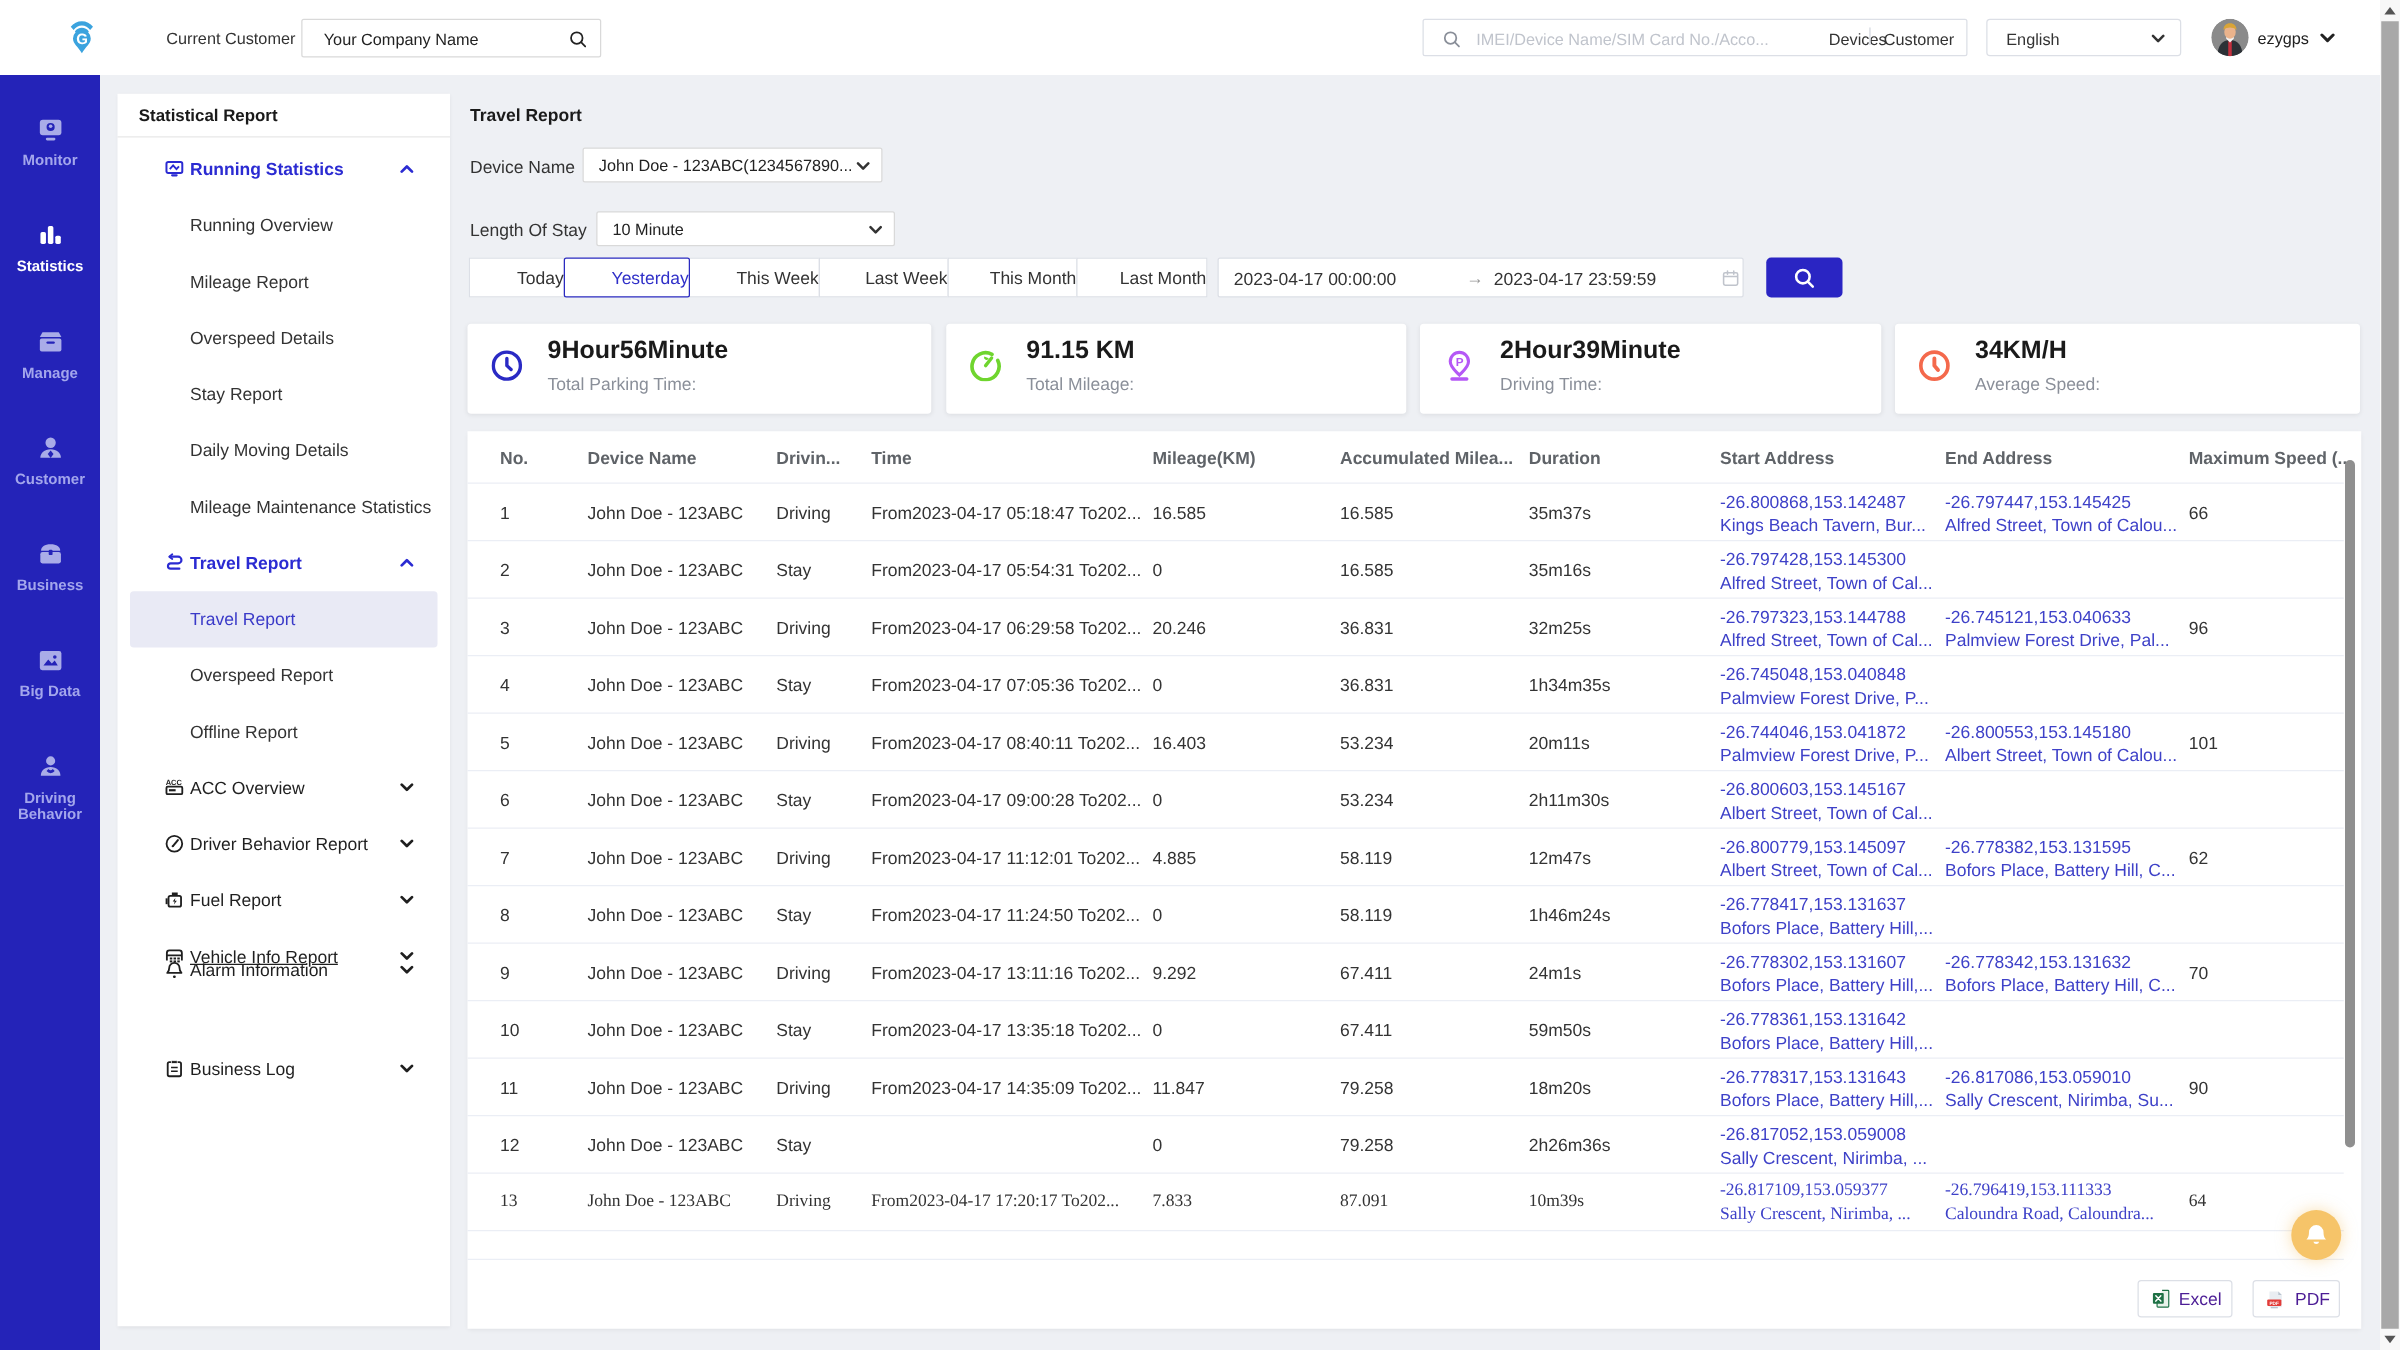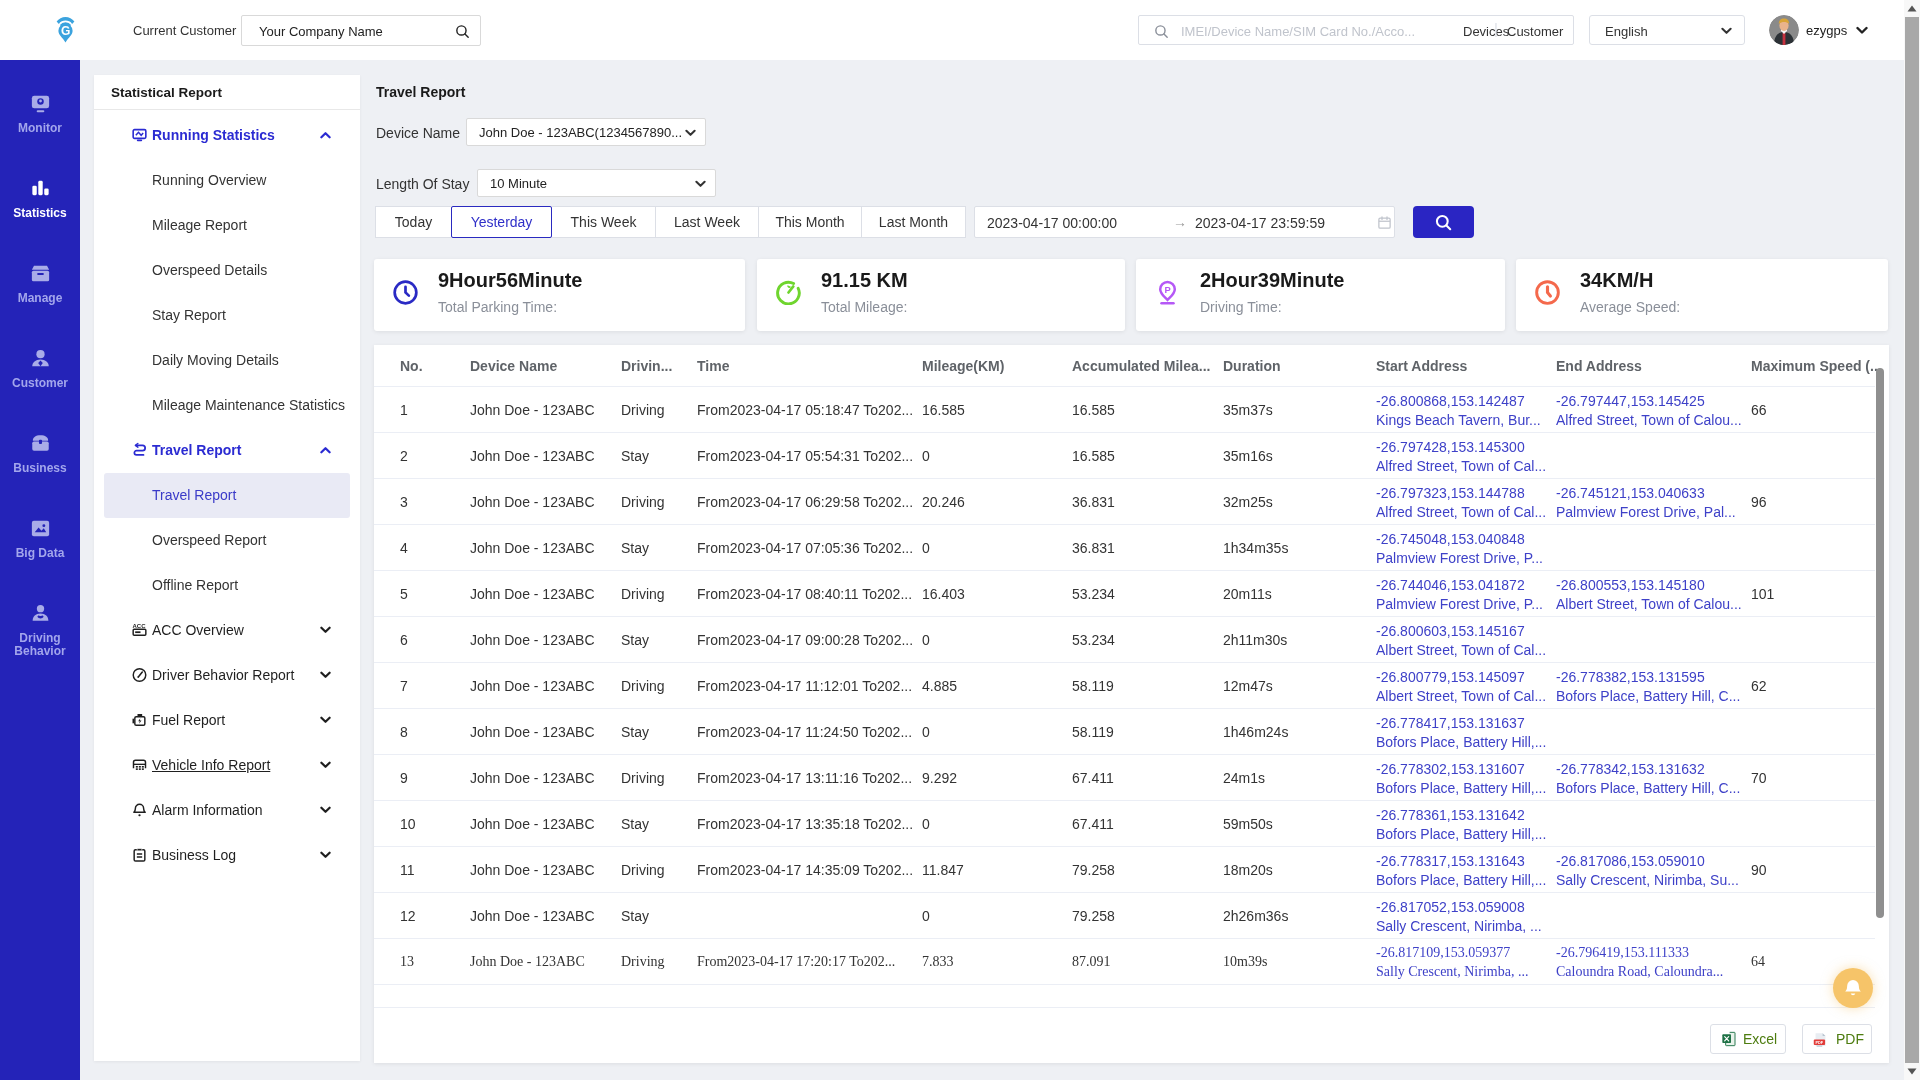--- a/index.html
+++ b/index.html
@@ -32,41 +32,41 @@
 .mi .caret { position:absolute; left:226px; top:18px; }
 .mi.active-sub { background:#e9eaf5; left:10px !important; width:246px; border-radius:3px; }
 .mi.active-sub .t.sub { left:48px; color:#3a3ac8; }
 .mi.active-sub .t { color:#3a3ac8; }
 
 #main-title { position:absolute; left:376px; top:84px; font-size:14px; font-weight:bold; color:#1a1a1a; }
 .flabel { position:absolute; font-size:14px; color:#333; }
 .selbox { position:absolute; height:28px; border:1px solid #d9d9d9; border-radius:2px; background:#fff; font-size:13px; color:#222; }
 .selbox .st { position:absolute; left:12px; top:6px; white-space:nowrap; }
 
-.fbtn { position:absolute; top:206px; height:32px; background:#fff; border:1px solid #dcdfe6; font-size:14px; color:#333; text-align:center; line-height:30px; }
+.fbtn { position:absolute; top:206px; height:32px; background:#fff; border:1px solid #dcdfe6; font-size:14px; color:#333; text-align:right; line-height:30px; }
 .fbtn.active { border:1px solid #2a2ac0; color:#2f2fc8; border-radius:2px; }
 #datebox { position:absolute; left:974px; top:206px; width:421px; height:32px; background:#fff; border:1px solid #dcdfe6; border-radius:2px; }
 #datebox .d1 { position:absolute; left:12px; top:8px; font-size:14px; color:#333; }
 #datebox .ar { position:absolute; left:198px; top:7px; font-size:14px; color:#999; }
 #datebox .d2 { position:absolute; left:220px; top:8px; font-size:14px; color:#333; }
 #searchbtn { position:absolute; left:1413px; top:206px; width:61px; height:32px; background:#2a25c3; border-radius:4px; }
 
 .card { position:absolute; top:259px; height:72px; background:#fff; border-radius:3px; box-shadow:0 1px 4px rgba(0,0,0,.08); }
 .card .cic { position:absolute; left:19px; top:21px; width:25px; height:25px; }
 .card .cval { position:absolute; left:64px; top:10px; font-size:20px; font-weight:bold; color:#1a1a1a; }
 .card .csub { position:absolute; left:64px; top:40px; font-size:14px; color:#8a8f99; }
 
 #tablepanel { position:absolute; left:374px; top:345px; width:1515px; height:718px; background:#fff; box-shadow:0 1px 4px rgba(0,0,0,.08); }
 .th { position:absolute; top:0; height:42px; font-size:14px; font-weight:bold; color:#5f6368; line-height:42px; white-space:nowrap; }
 .tr { position:absolute; left:0; width:1501px; height:46px; border-bottom:1px solid #ebeef5; }
 .td { position:absolute; font-size:14px; color:#333; line-height:46px; white-space:nowrap; }
 .td2 { position:absolute; font-size:14px; color:#3e41c8; white-space:nowrap; }
 #tbl-bottom { position:absolute; left:0; top:662px; width:1501px; border-bottom:1px solid #ebeef5; }
 
-.exbtn { position:absolute; top:679px; height:30px; background:#fff; border:1px solid #dcdfe6; border-radius:3px; font-size:14px; color:#4d7c0f; }
+.exbtn { position:absolute; top:679px; height:30px; background:#fff; border:1px solid #dcdfe6; border-radius:3px; font-size:14px; color:#4c1d95; }
 
 #bell { position:absolute; left:1833px; top:968px; width:40px; height:40px; border-radius:50%; background:#f6c469; box-shadow:0 0 12px rgba(246,196,105,.5); }
 
 #pgsb { position:absolute; left:1904px; top:0; width:16px; height:1080px; background:#f8f8f8; }
 #pgsb .thumb { position:absolute; left:1px; top:17px; width:14px; height:1046px; background:#a8a8a8; }
 #tblsb { position:absolute; left:1876px; top:368px; width:8px; height:550px; background:#8f8f8f; border-radius:4px; }
 </style>
 </head>
 <body>
 <div id="sidebar">
@@ -245,21 +245,21 @@
           <rect x="15.5" y="17" width="3" height="2.4" fill="#1f1f1f"></rect>
         </svg>
       </span>
       <span class="t" style="color:#1f1f1f; font-weight:normal;text-decoration:underline;">Vehicle Info Report</span>
       <span class="caret">
         <svg width="11" height="8" viewBox="0 0 12 8">
           <path d="M1.5 1.5 L6 6 L10.5 1.5" fill="none" stroke="#1f1f1f" stroke-width="2.4" stroke-linecap="round" stroke-linejoin="round"></path>
         </svg>
       </span>
     </div>
-<div class="mi" style="top:713px;">
+<div class="mi" style="top:679px;">
       <span class="ic">
         <svg width="17" height="16" viewBox="0 0 24 24">
           <path d="M12 3.5 a6.2 6.2 0 0 1 6.2 6.2 c0 3.6 1.6 5 2.3 5.8 H3.5 c.7-.8 2.3-2.2 2.3-5.8 A6.2 6.2 0 0 1 12 3.5 Z" fill="none" stroke="#1f1f1f" stroke-width="2.2" stroke-linejoin="round"></path>
           <rect x="10.3" y="18.5" width="3.4" height="3" rx="1.5" fill="#1f1f1f"></rect>
         </svg>
       </span>
       <span class="t" style="color:#1f1f1f; font-weight:normal;">Alarm Information</span>
       <span class="caret">
         <svg width="11" height="8" viewBox="0 0 12 8">
           <path d="M1.5 1.5 L6 6 L10.5 1.5" fill="none" stroke="#1f1f1f" stroke-width="2.4" stroke-linecap="round" stroke-linejoin="round"></path>

